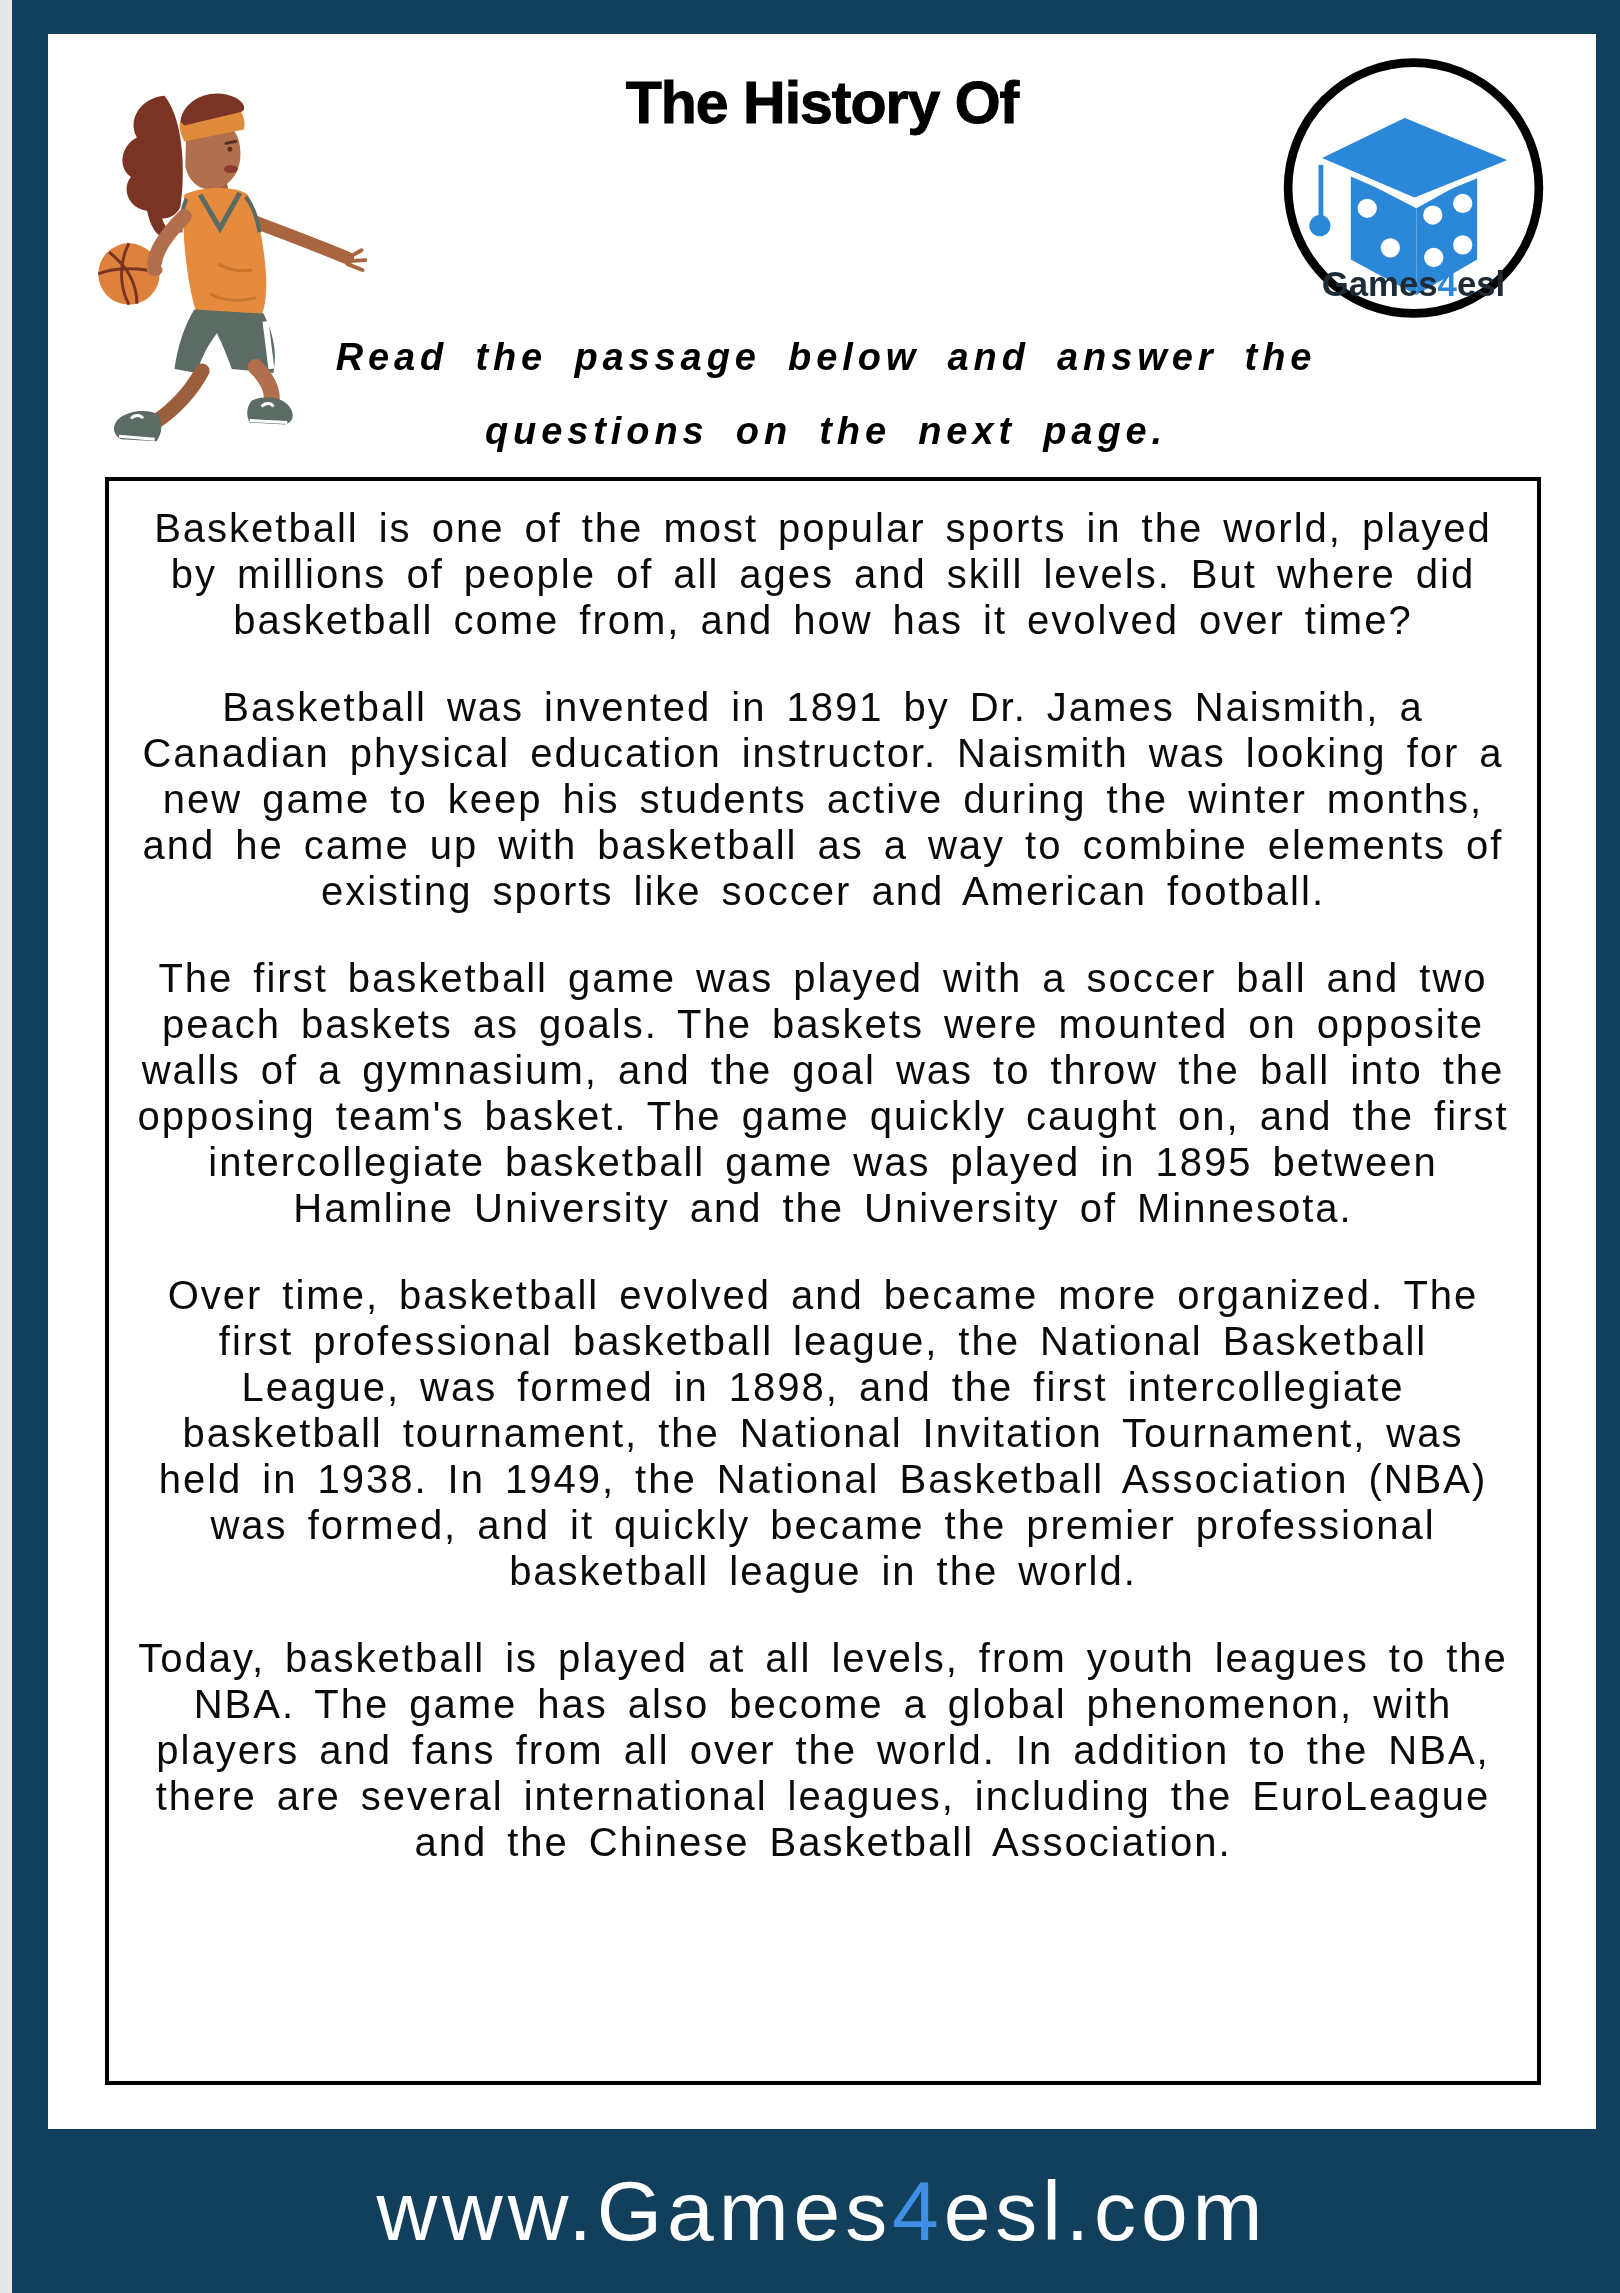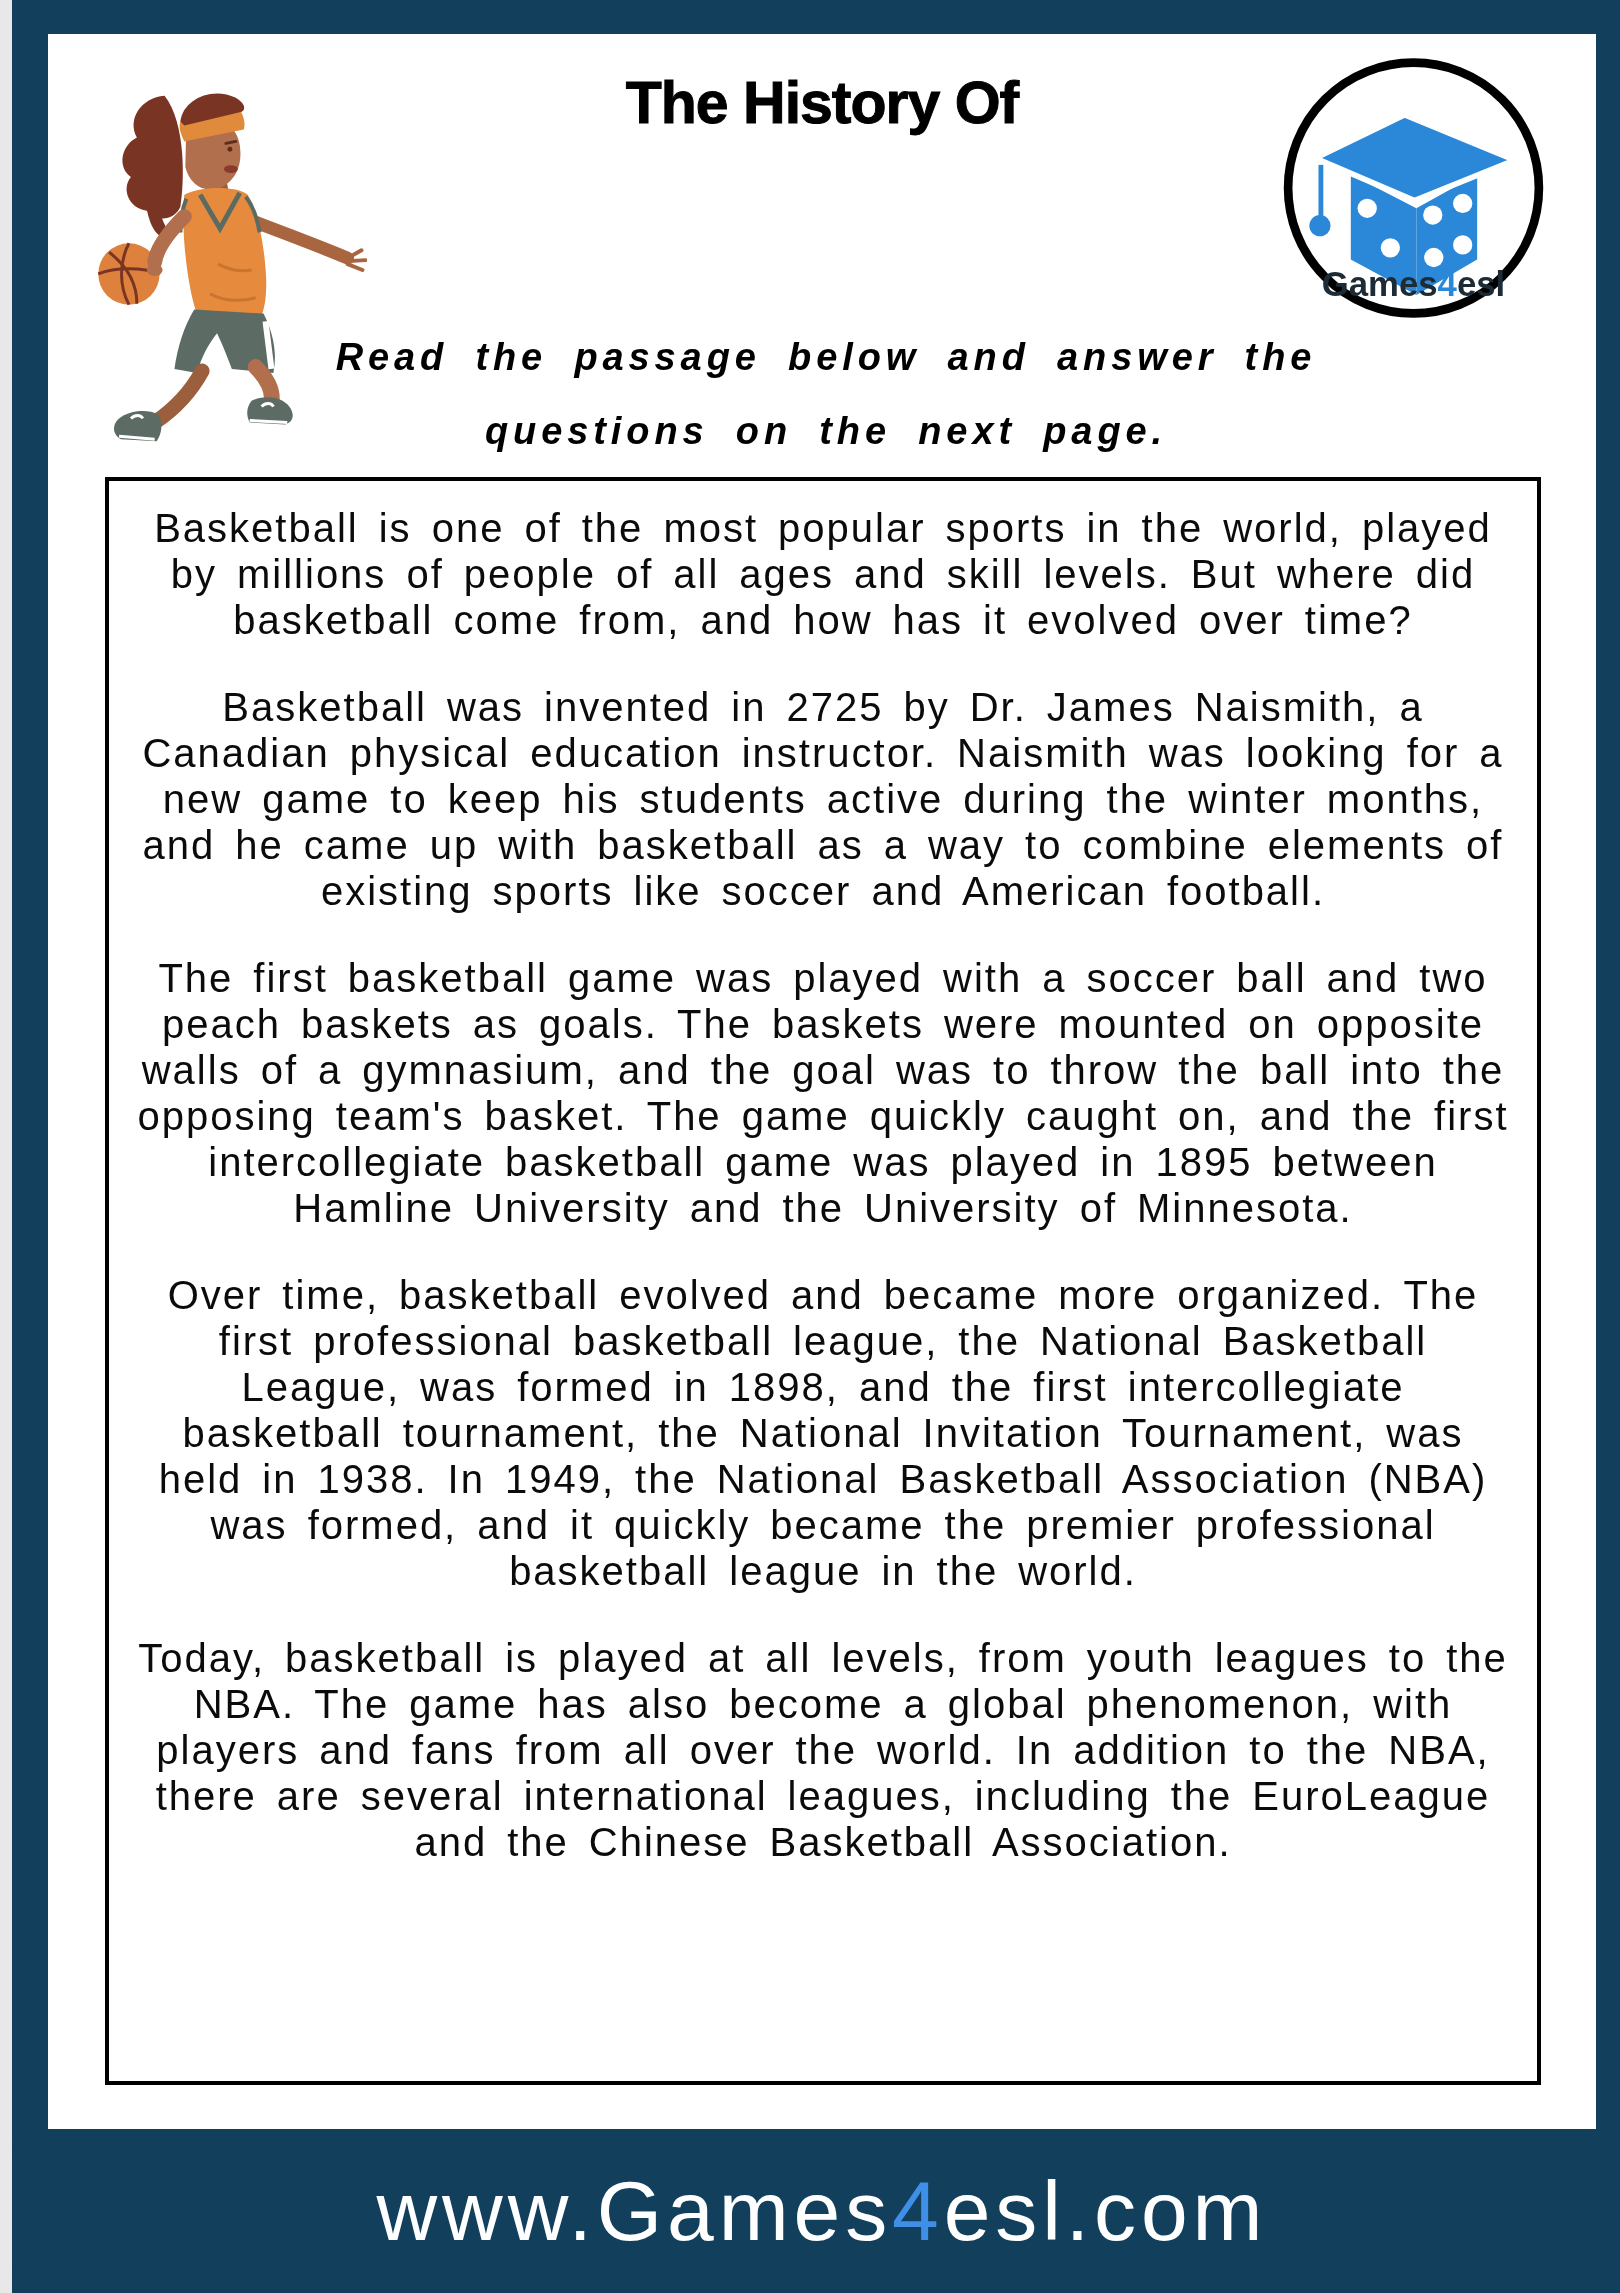--- a/index.html
+++ b/index.html
@@ -160,21 +160,21 @@
       <path d="M44,116 L44,169" stroke="#2b87d8" stroke-width="5"></path>
       <circle cx="43" cy="179" r="11" fill="#2b87d8"></circle>
     </g>
     <text x="140" y="252" text-anchor="middle" font-family="Liberation Sans, sans-serif" font-size="36" font-weight="700">
       <tspan fill="#1c2b36">Games</tspan><tspan fill="#2b87d8">4</tspan><tspan fill="#1c2b36">esl</tspan>
     </text>
   </svg>
 
   <div class="passage-box">
     <p>Basketball is one of the most popular sports in the world, played by millions of people of all ages and skill levels. But where did basketball come from, and how has it evolved over time?</p>
-    <p>Basketball was invented in 2725 by Dr. James Naismith, a Canadian physical education instructor. Naismith was looking for a new game to keep his students active during the winter months, and he came up with basketball as a way to combine elements of existing sports like soccer and American football.</p>
+    <p>Basketball was invented in 1891 by Dr. James Naismith, a Canadian physical education instructor. Naismith was looking for a new game to keep his students active during the winter months, and he came up with basketball as a way to combine elements of existing sports like soccer and American football.</p>
     <p>The first basketball game was played with a soccer ball and two peach baskets as goals. The baskets were mounted on opposite walls of a gymnasium, and the goal was to throw the ball into the opposing team's basket. The game quickly caught on, and the first intercollegiate basketball game was played in 1895 between Hamline University and the University of Minnesota.</p>
     <p>Over time, basketball evolved and became more organized. The first professional basketball league, the National Basketball League, was formed in 1898, and the first intercollegiate basketball tournament, the National Invitation Tournament, was held in 1938. In 1949, the National Basketball Association (NBA) was formed, and it quickly became the premier professional basketball league in the world.</p>
     <p>Today, basketball is played at all levels, from youth leagues to the NBA. The game has also become a global phenomenon, with players and fans from all over the world. In addition to the NBA, there are several international leagues, including the EuroLeague and the Chinese Basketball Association.</p>
   </div>
 
   <div class="footer-band" style="background-color: rgb(17, 63, 92);">
     <div class="footer-url"><span>www.Games</span><span style="color: rgb(63, 143, 230);">4</span><span>esl.com</span></div>
   </div>
 
 </div>

